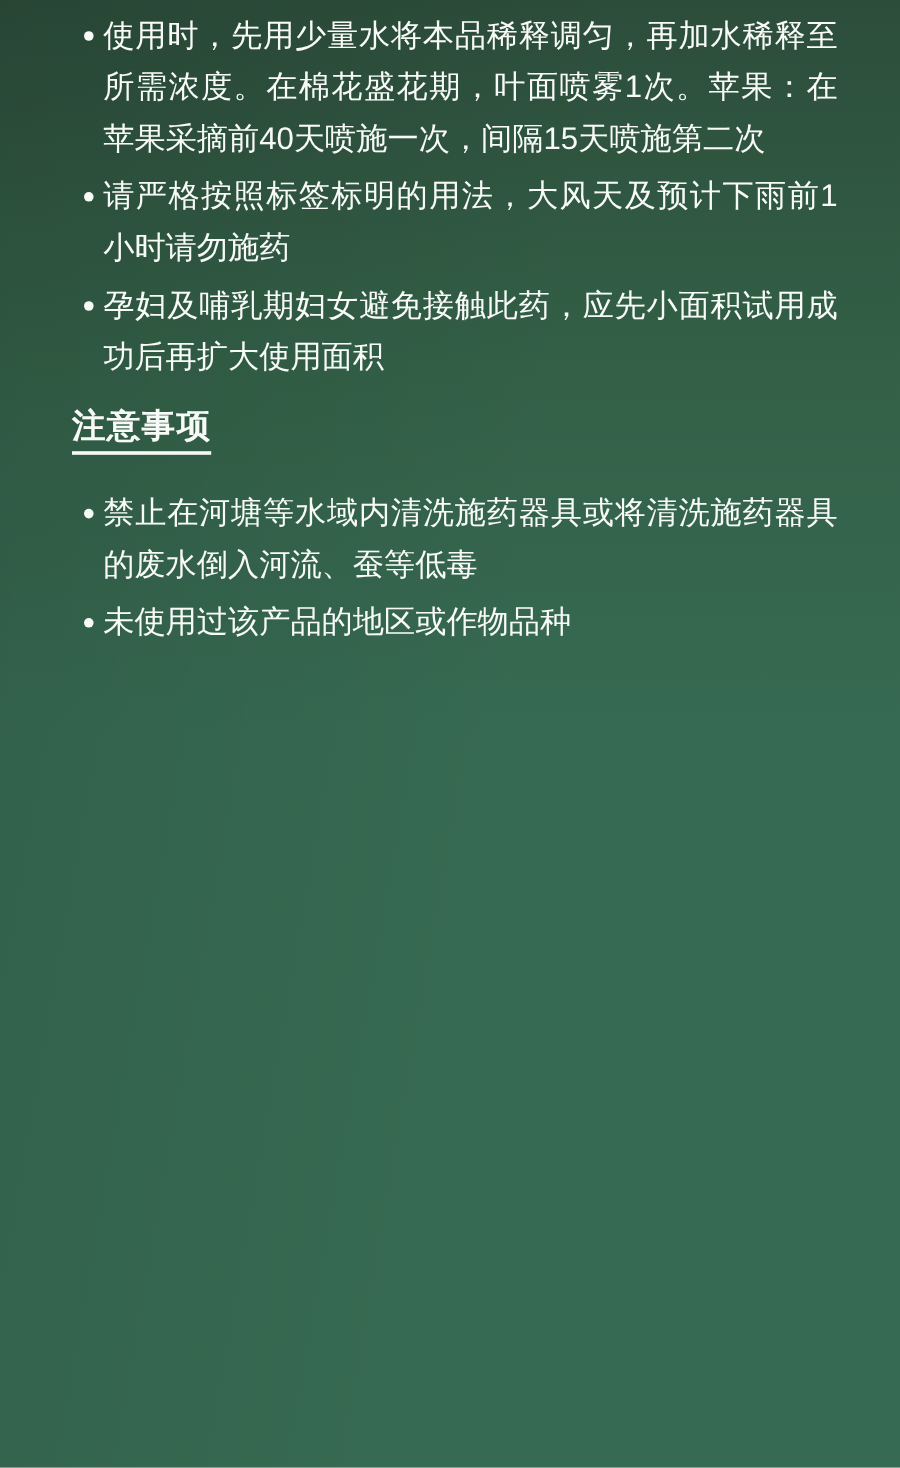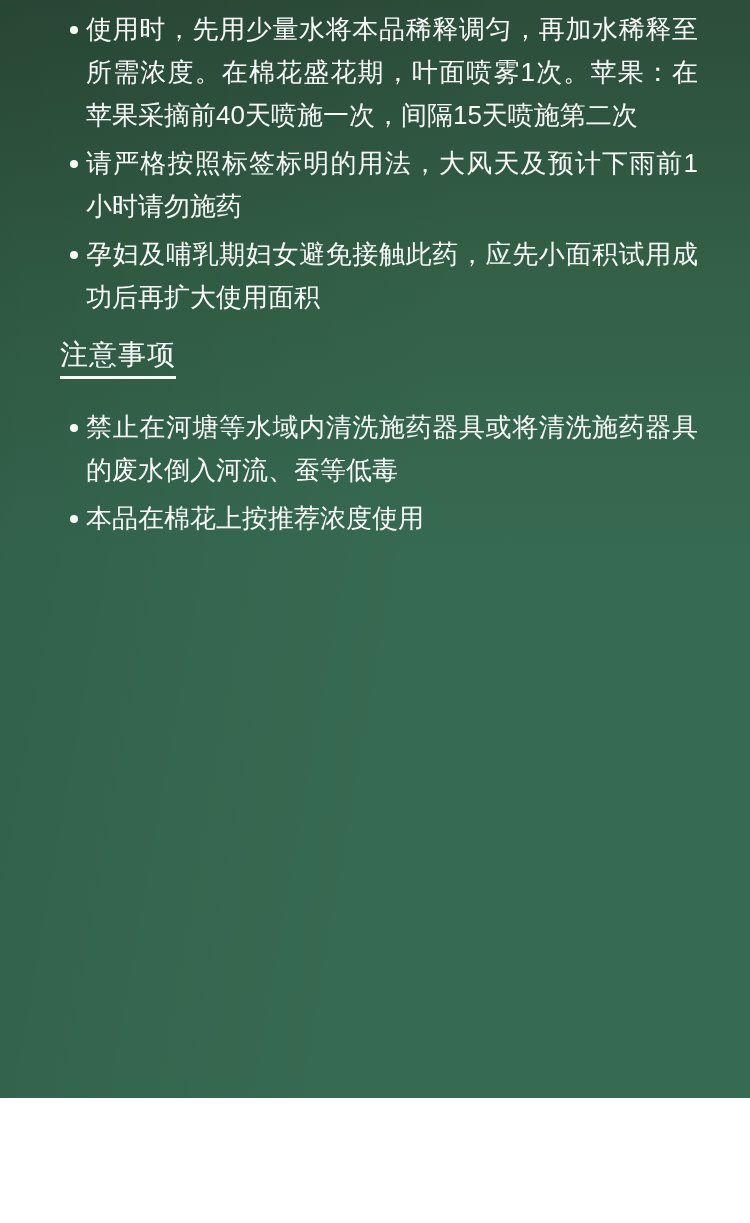--- a/index.html
+++ b/index.html
@@ -2,21 +2,21 @@
 <html><head>
 <meta charset="utf-8">
 <style>
   html, body {
     margin: 0;
     padding: 0;
   }
   .page {
     position: relative;
     width: 750px;
-    height: 1098px;
+    height: 1223px;
     box-sizing: border-box;
     overflow: hidden;
     
     background:
       linear-gradient(100deg, rgba(0,0,0,0.10) 0%, rgba(0,0,0,0.00) 55%),
       linear-gradient(180deg, var(--bg-top, #2c4d3a) 0%, #336047 25%, var(--bg-bottom, #376a52) 50%, var(--bg-bottom, #376a52) 100%);
     color: var(--text-color, #f8faf8);
     font-family: "Liberation Sans", "DejaVu Sans", sans-serif;
     font-size: 26px;
     line-height: 43px;
@@ -42,21 +42,21 @@
     top: 18px;
     width: 8px;
     height: 8px;
     border-radius: 50%;
     background: var(--text-color, #f8faf8);
   }
   h2.section-heading {
     margin: 18px 0 27px 0;
     font-size: 28px;
     line-height: 36px;
-    font-weight: normal;
+    font-weight: bold;
     letter-spacing: 1px;
   }
   h2.section-heading .heading-text {
     display: inline-block;
     border-bottom: 3px solid var(--text-color, #f8faf8);
     padding-bottom: 3px;
   }
 </style>
 </head>
 <body>
@@ -82,17 +82,17 @@
     <span class="heading-text">注意事项</span>
   </h2>
 
   <ul class="bullet-list">
     <li>
       <span class="dot"></span>
       <span>禁止在河塘等水域内清洗施药器具或将清洗施药器具的废水倒入河流、蚕等低毒</span>
     </li>
     <li>
       <span class="dot"></span>
-      <span>本品在棉花上按推荐浓度使用</span>
+      <span>未使用过该产品的地区或作物品种</span>
     </li>
   </ul>
 
 </div>
 
 </body></html>

